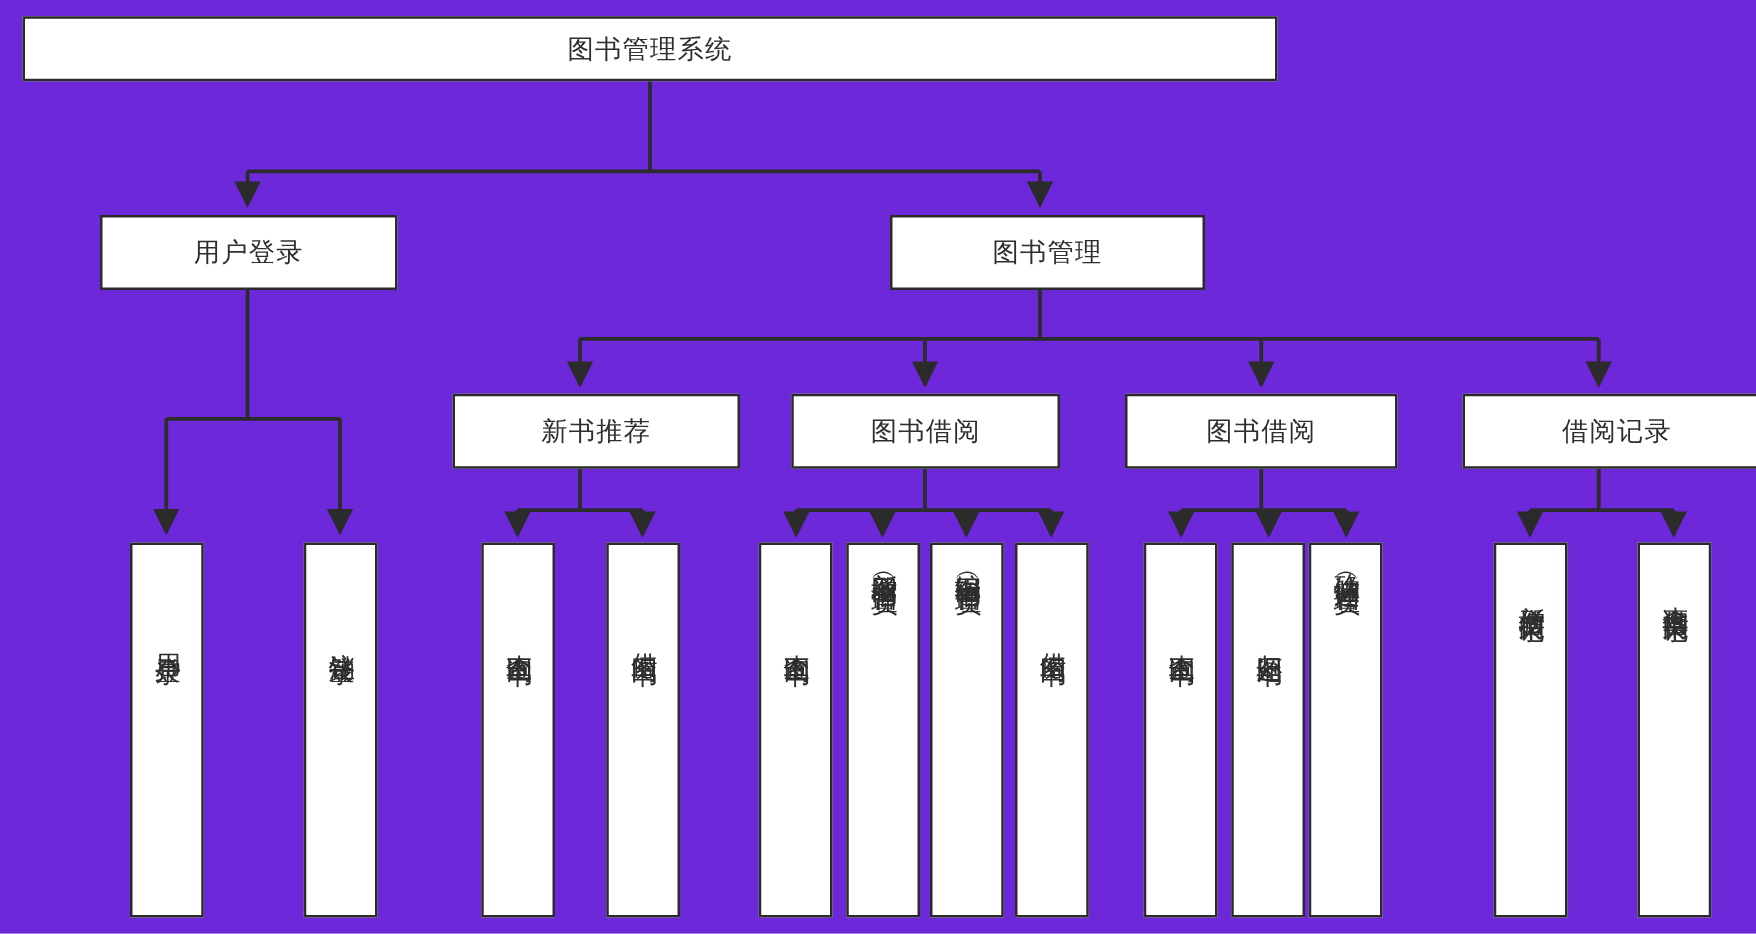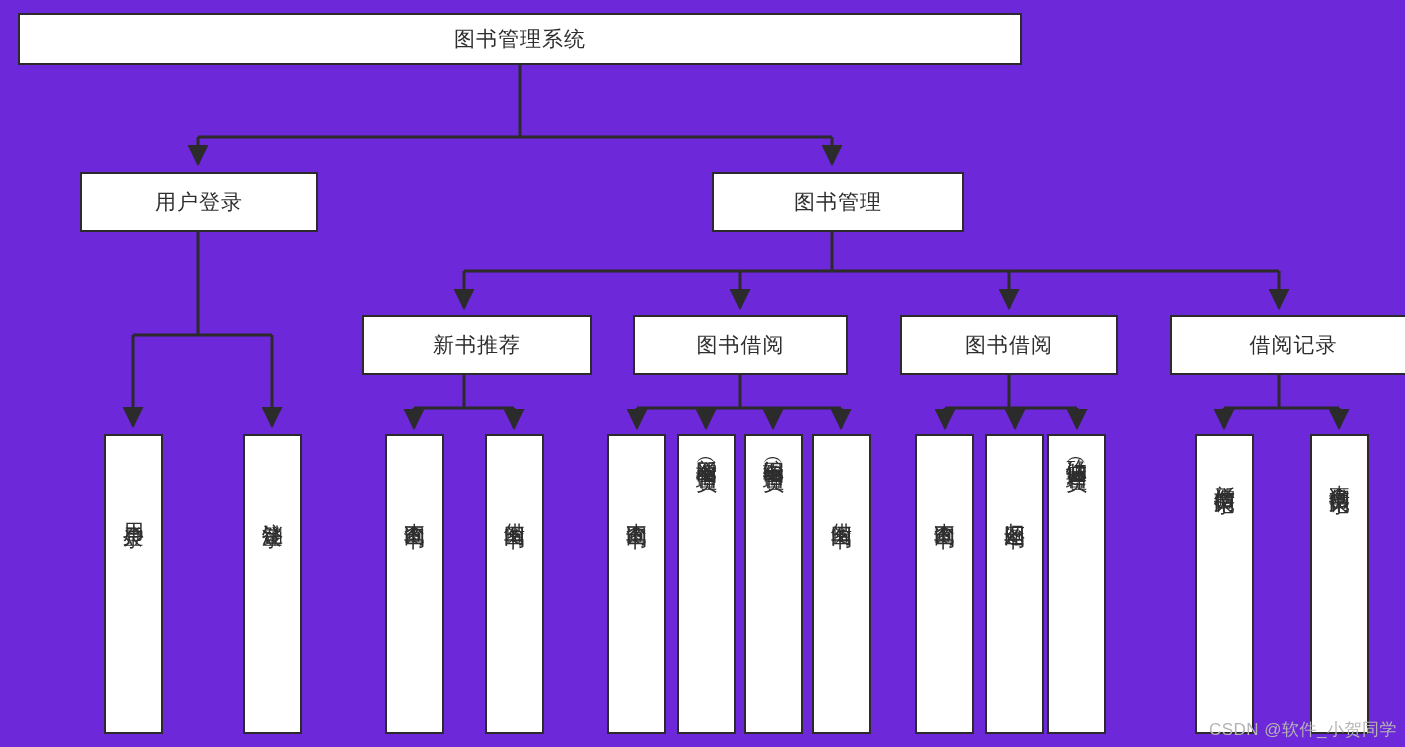--- a/index.html
+++ b/index.html
@@ -185,15 +185,14 @@
     <span class="vlabel">确认归还（管理员）</span>
   </div>
 
   <div class="node leaf" style="left:1195px; top:434px; width:59px; height:300px;">
     <span class="vlabel mid2">新增借阅记录</span>
   </div>
   <div class="node leaf" style="left:1310px; top:434px; width:59px; height:300px;">
     <span class="vlabel mid2">查询借阅记录</span>
   </div>
 
-  <div class="watermark">CSDN @软件_小贺同学</div>
 
 </div>
 
 </body></html>

